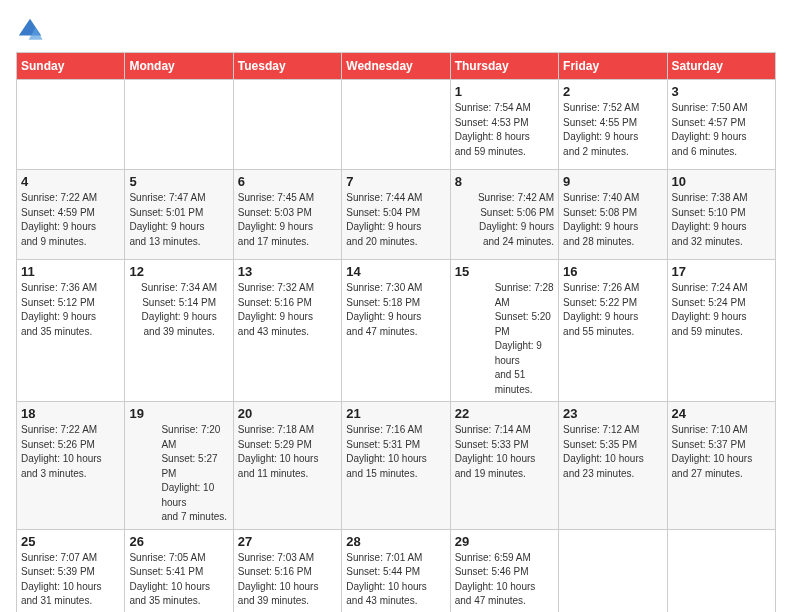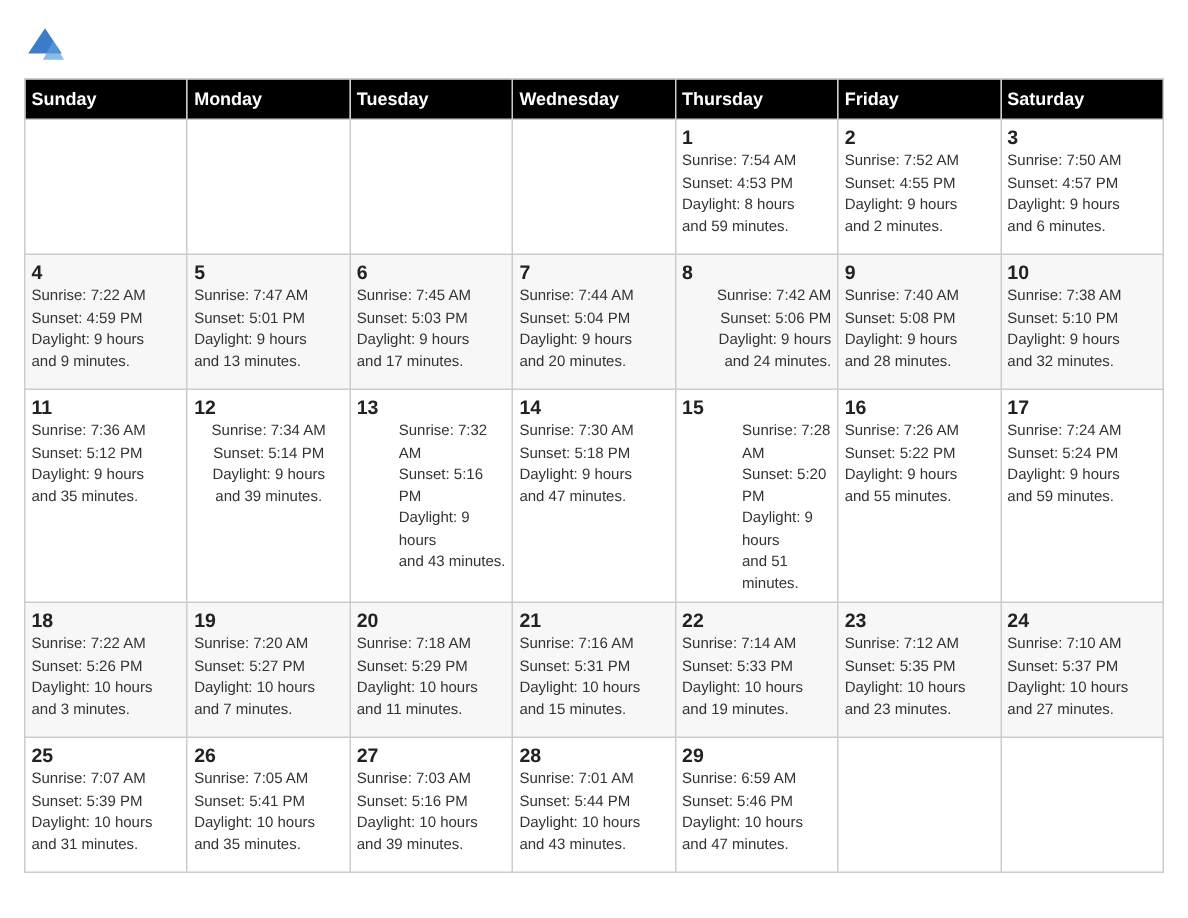--- a/index.html
+++ b/index.html
@@ -51,21 +51,21 @@
     .subtitle {
       font-size: 16px;
       color: #444;
     }
     table {
       width: 100%;
       border-collapse: collapse;
       table-layout: fixed;
     }
     thead tr {
-      background-color: #000000;
+      background-color: #ef4444;
       color: #fff;
       margin-top: 16px;
     }
     thead th {
       font-size: 12px;
       font-weight: bold;
       padding: 6px 4px;
       text-align: left;
       border: 1px solid #ccc;
     }
@@ -224,21 +224,21 @@
         </td>
         <td>
           <span class="day-number">12</span>
           <div class="day-info" style="white-space: pre-line; text-align: center;">Sunrise: 7:34 AM
 Sunset: 5:14 PM
 Daylight: 9 hours
 and 39 minutes.</div>
         </td>
         <td>
           <span class="day-number">13</span>
-          <div class="day-info" style="white-space: pre-line; margin-left: 28px;">Sunrise: 7:32 AM
+          <div class="day-info" style="white-space: pre-line;">Sunrise: 7:32 AM
 Sunset: 5:16 PM
 Daylight: 9 hours
 and 43 minutes.</div>
         </td>
         <td>
           <span class="day-number">14</span>
           <div class="day-info" style="white-space: pre-line;">Sunrise: 7:30 AM
 Sunset: 5:18 PM
 Daylight: 9 hours
 and 47 minutes.</div>
@@ -268,21 +268,21 @@
       <tr>
         <td>
           <span class="day-number">18</span>
           <div class="day-info" style="white-space: pre-line;">Sunrise: 7:22 AM
 Sunset: 5:26 PM
 Daylight: 10 hours
 and 3 minutes.</div>
         </td>
         <td>
           <span class="day-number">19</span>
-          <div class="day-info" style="white-space: pre-line;">Sunrise: 7:20 AM
+          <div class="day-info" style="white-space: pre-line; margin-left: 32px;">Sunrise: 7:20 AM
 Sunset: 5:27 PM
 Daylight: 10 hours
 and 7 minutes.</div>
         </td>
         <td>
           <span class="day-number">20</span>
           <div class="day-info" style="white-space: pre-line;">Sunrise: 7:18 AM
 Sunset: 5:29 PM
 Daylight: 10 hours
 and 11 minutes.</div>

